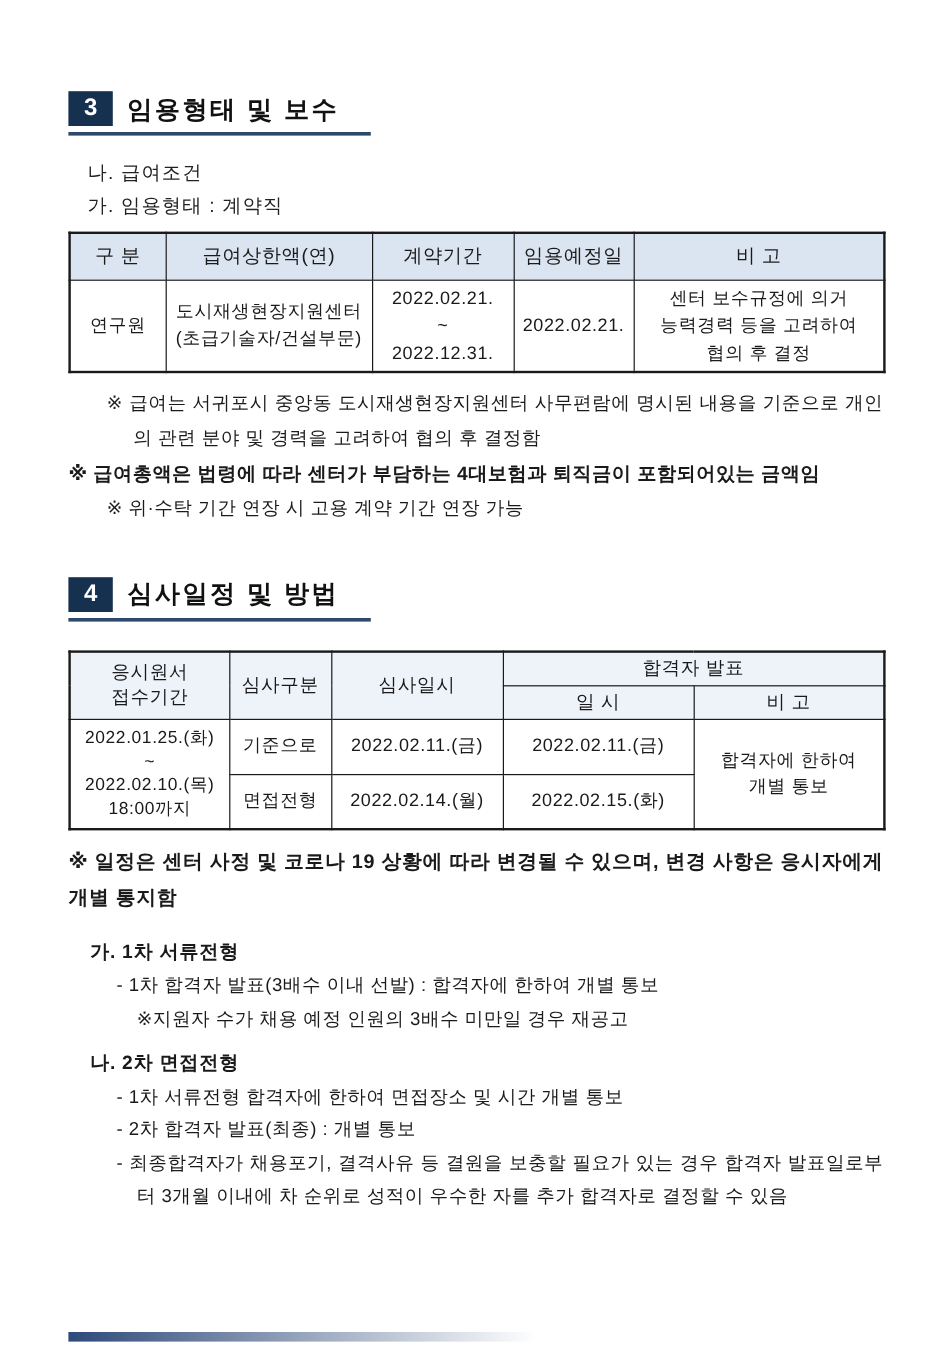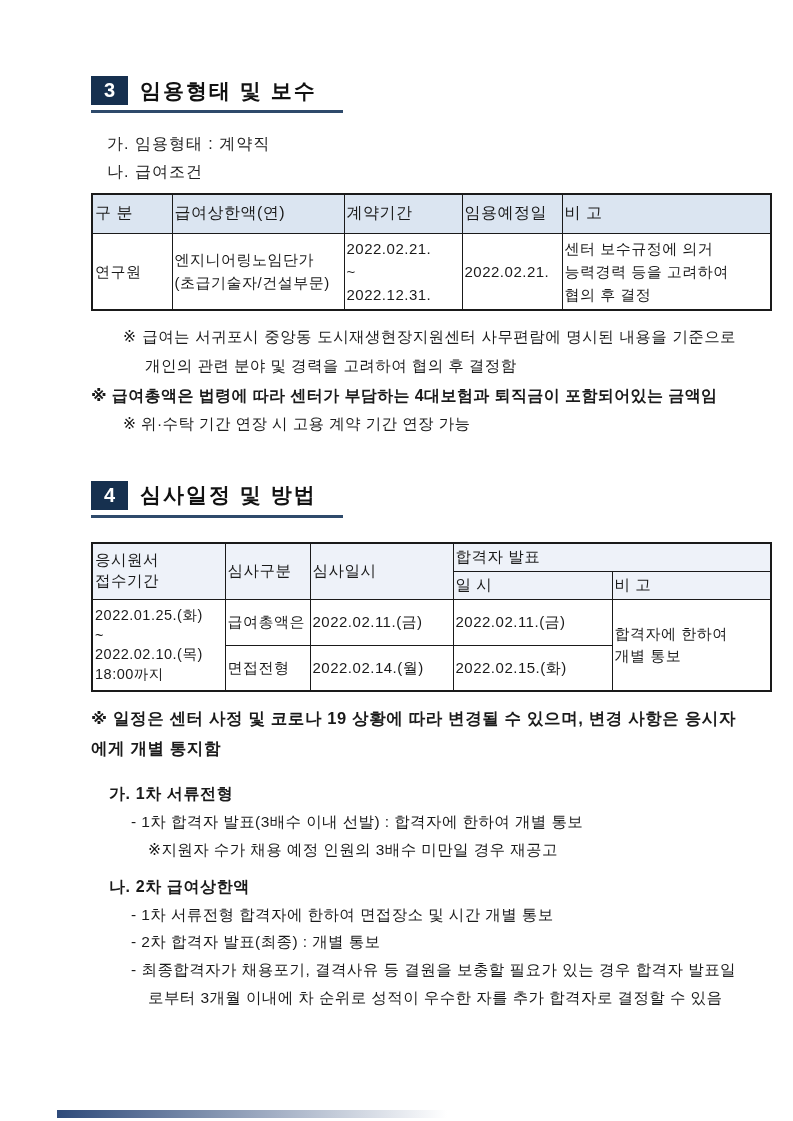--- a/index.html
+++ b/index.html
@@ -4,21 +4,21 @@
 <style>
   * { margin: 0; padding: 0; box-sizing: border-box; }
   html, body { background: #ffffff; }
   body {
     width: 793px; height: 1121px;
     position: relative;
     font-family: "Liberation Sans", "DejaVu Sans", sans-serif;
     color: #1a1a1a;
     overflow: hidden;
   }
-  .page { padding: 76px 57px 0 91px; }
+  .page { padding: 76px 57px 0 57px; }
 
   
   .section-header {
     display: inline-block;
     border-bottom: 3px solid #2e4a6b;
     padding-bottom: 5px;
     padding-right: 26px;
     margin-bottom: 14px;
   }
   .section-header .badge {
@@ -50,21 +50,21 @@
   
   table {
     border-collapse: collapse;
     width: 679px;
     table-layout: fixed;
     border: 2px solid #1a1a1a;
     margin-top: 10px;
   }
   th, td {
     border: 1px solid #1a1a1a;
-    text-align: left;
+    text-align: center;
     vertical-align: middle;
     font-size: 15px;
     letter-spacing: 0.5px;
     white-space: pre-line;
     padding: 3px 2px;
     font-weight: normal;
   }
   .t1 th { background: #dbe5f1; height: 39px; font-size: 16px; }
   .t1 td { height: 76px; line-height: 1.55; }
   .t2 th { background: #eef2f9; font-size: 15.5px; }
@@ -132,42 +132,42 @@
 </head>
 <body>
 
 <div class="page">
 
   <div>
     <div class="section-header">
       <span class="badge">3</span><span class="title">임용형태 및 보수</span>
     </div>
 
+    <div class="sub-line">나. 급여조건</div>
     <div class="sub-line">가. 임용형태 : 계약직</div>
-    <div class="sub-line">나. 급여조건</div>
 
     <table class="t1">
       <colgroup>
         <col style="width:80px">
           <col style="width:172px">
           <col style="width:118px">
           <col style="width:100px">
           <col style="width:209px">
       </colgroup>
       <tbody>
           <tr>
         <th>구  분</th>
         <th>급여상한액(연)</th>
         <th>계약기간</th>
         <th>임용예정일</th>
         <th>비 고</th>
       </tr>
       <tr>
         <td>연구원</td>
-        <td>엔지니어링노임단가
+        <td>도시재생현장지원센터
 (초급기술자/건설부문)</td>
         <td>2022.02.21.
 ~
 2022.12.31.</td>
         <td>2022.02.21.</td>
         <td>센터 보수규정에 의거
 능력경력 등을 고려하여
 협의 후 결정</td>
       </tr>
     </tbody>
@@ -203,21 +203,21 @@
       </tr>
       <tr class="hrow2">
         <th>일  시</th>
         <th>비 고</th>
       </tr>
       <tr>
         <td rowspan="2" class="period">2022.01.25.(화)
 ~
 2022.02.10.(목)
 18:00까지</td>
-        <td>급여총액은</td>
+        <td>기준으로</td>
         <td>2022.02.11.(금)</td>
         <td>2022.02.11.(금)</td>
         <td rowspan="2">합격자에 한하여
 개별 통보</td>
       </tr>
       <tr>
         <td>면접전형</td>
         <td>2022.02.14.(월)</td>
         <td>2022.02.15.(화)</td>
       </tr>
@@ -228,21 +228,21 @@
 
     <div class="subsections">
 
       <div class="subheading">
         <span>가. 1차 서류전형</span>
       </div>
       <div class="dash-item">- 1차 합격자 발표(3배수 이내 선발) : 합격자에 한하여 개별 통보</div>
       <div class="sub-note">※지원자 수가 채용 예정 인원의 3배수 미만일 경우 재공고</div>
 
       <div class="subheading">
-        <span>나. 2차 급여상한액</span>
+        <span>나. 2차 면접전형</span>
       </div>
       <div class="dash-item">- 1차 서류전형 합격자에 한하여 면접장소 및 시간 개별 통보</div>
       <div class="dash-item">- 2차 합격자 발표(최종) : 개별 통보</div>
 
       <div class="dash-item">- 최종합격자가 채용포기, 결격사유 등 결원을 보충할 필요가 있는 경우 합격자 발표일로부터 3개월 이내에 차 순위로 성적이 우수한 자를 추가 합격자로 결정할 수 있음</div>
 
     </div>
   </div>
 
 </div>

